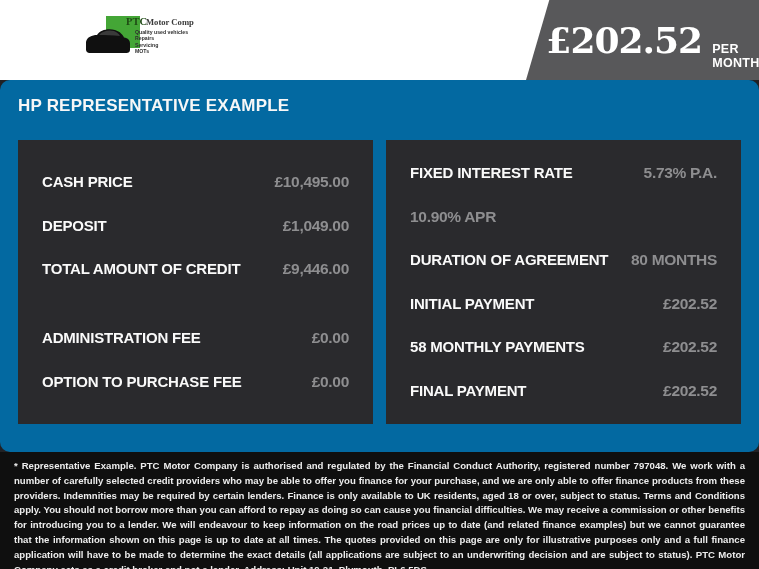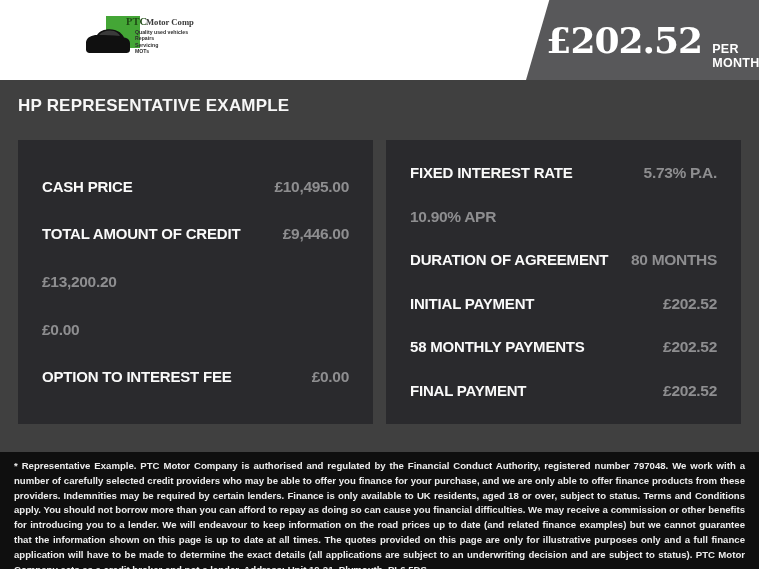--- a/index.html
+++ b/index.html
@@ -16,21 +16,21 @@
                   clip-path:polygon(10% 0, 100% 0, 100% 100%, 0 100%);
                   display:flex; align-items:baseline; justify-content:center;
                   padding-left:26px; }
   .price-banner .amount { font-family:"DejaVu Serif", serif; font-weight:bold;
                           color:#ffffff; font-size:36px; line-height:80px;
                           letter-spacing:-1px; }
   .price-banner .suffix { font-weight:bold; color:#ffffff; font-size:12.5px;
                           margin-left:10px; letter-spacing:0.3px; }
 
   
-  .main { position:absolute; top:80px; left:0; width:759px; height:372px; background:#404040; }
+  .main { position:absolute; top:80px; left:0; width:759px; height:372px; background:#0369a1;border-radius:10px; }
   .page-title { position:absolute; left:18px; top:16px; color:#f7f7f7;
                 font-size:17px; font-weight:bold; letter-spacing:0.2px; }
 
   .panel { position:absolute; top:60px; width:355px; height:284px; background:#2a2a2d;
            display:flex; flex-direction:column; justify-content:space-evenly;
            padding:8px 24px; }
   .panel.left  { left:18px; }
   .panel.right { left:386px;gap:9px; }
 
   .frow { display:flex; justify-content:space-between; align-items:flex-start; }
@@ -73,31 +73,35 @@
 
   <main class="main">
     <h1 class="page-title">HP REPRESENTATIVE EXAMPLE</h1>
 
     <section class="panel left">
       <div class="frow">
         <span class="lbl">CASH PRICE</span>
         <span class="val">£10,495.00</span>
       </div>
       <div class="frow">
+        <span class="lbl">DEPOSIT</span>
+        <span class="val">£1,049.00</span>
+      </div>
+      <div class="frow">
         <span class="lbl">TOTAL AMOUNT OF CREDIT</span>
         <span class="val">£9,446.00</span>
       </div>
       <div class="frow">
-        <span class="val">£13,200.20</span>
       </div>
       <div class="frow">
+        <span class="lbl">ADMINISTRATION FEE</span>
         <span class="val">£0.00</span>
       </div>
       <div class="frow">
-        <span class="lbl">OPTION TO INTEREST FEE</span>
+        <span class="lbl">OPTION TO PURCHASE FEE</span>
         <span class="val">£0.00</span>
       </div>
     </section>
 
     <section class="panel right">
       <div class="frow">
         <span class="lbl">FIXED INTEREST RATE</span>
         <span class="val">5.73% P.A.</span>
       </div>
       <div class="frow">

